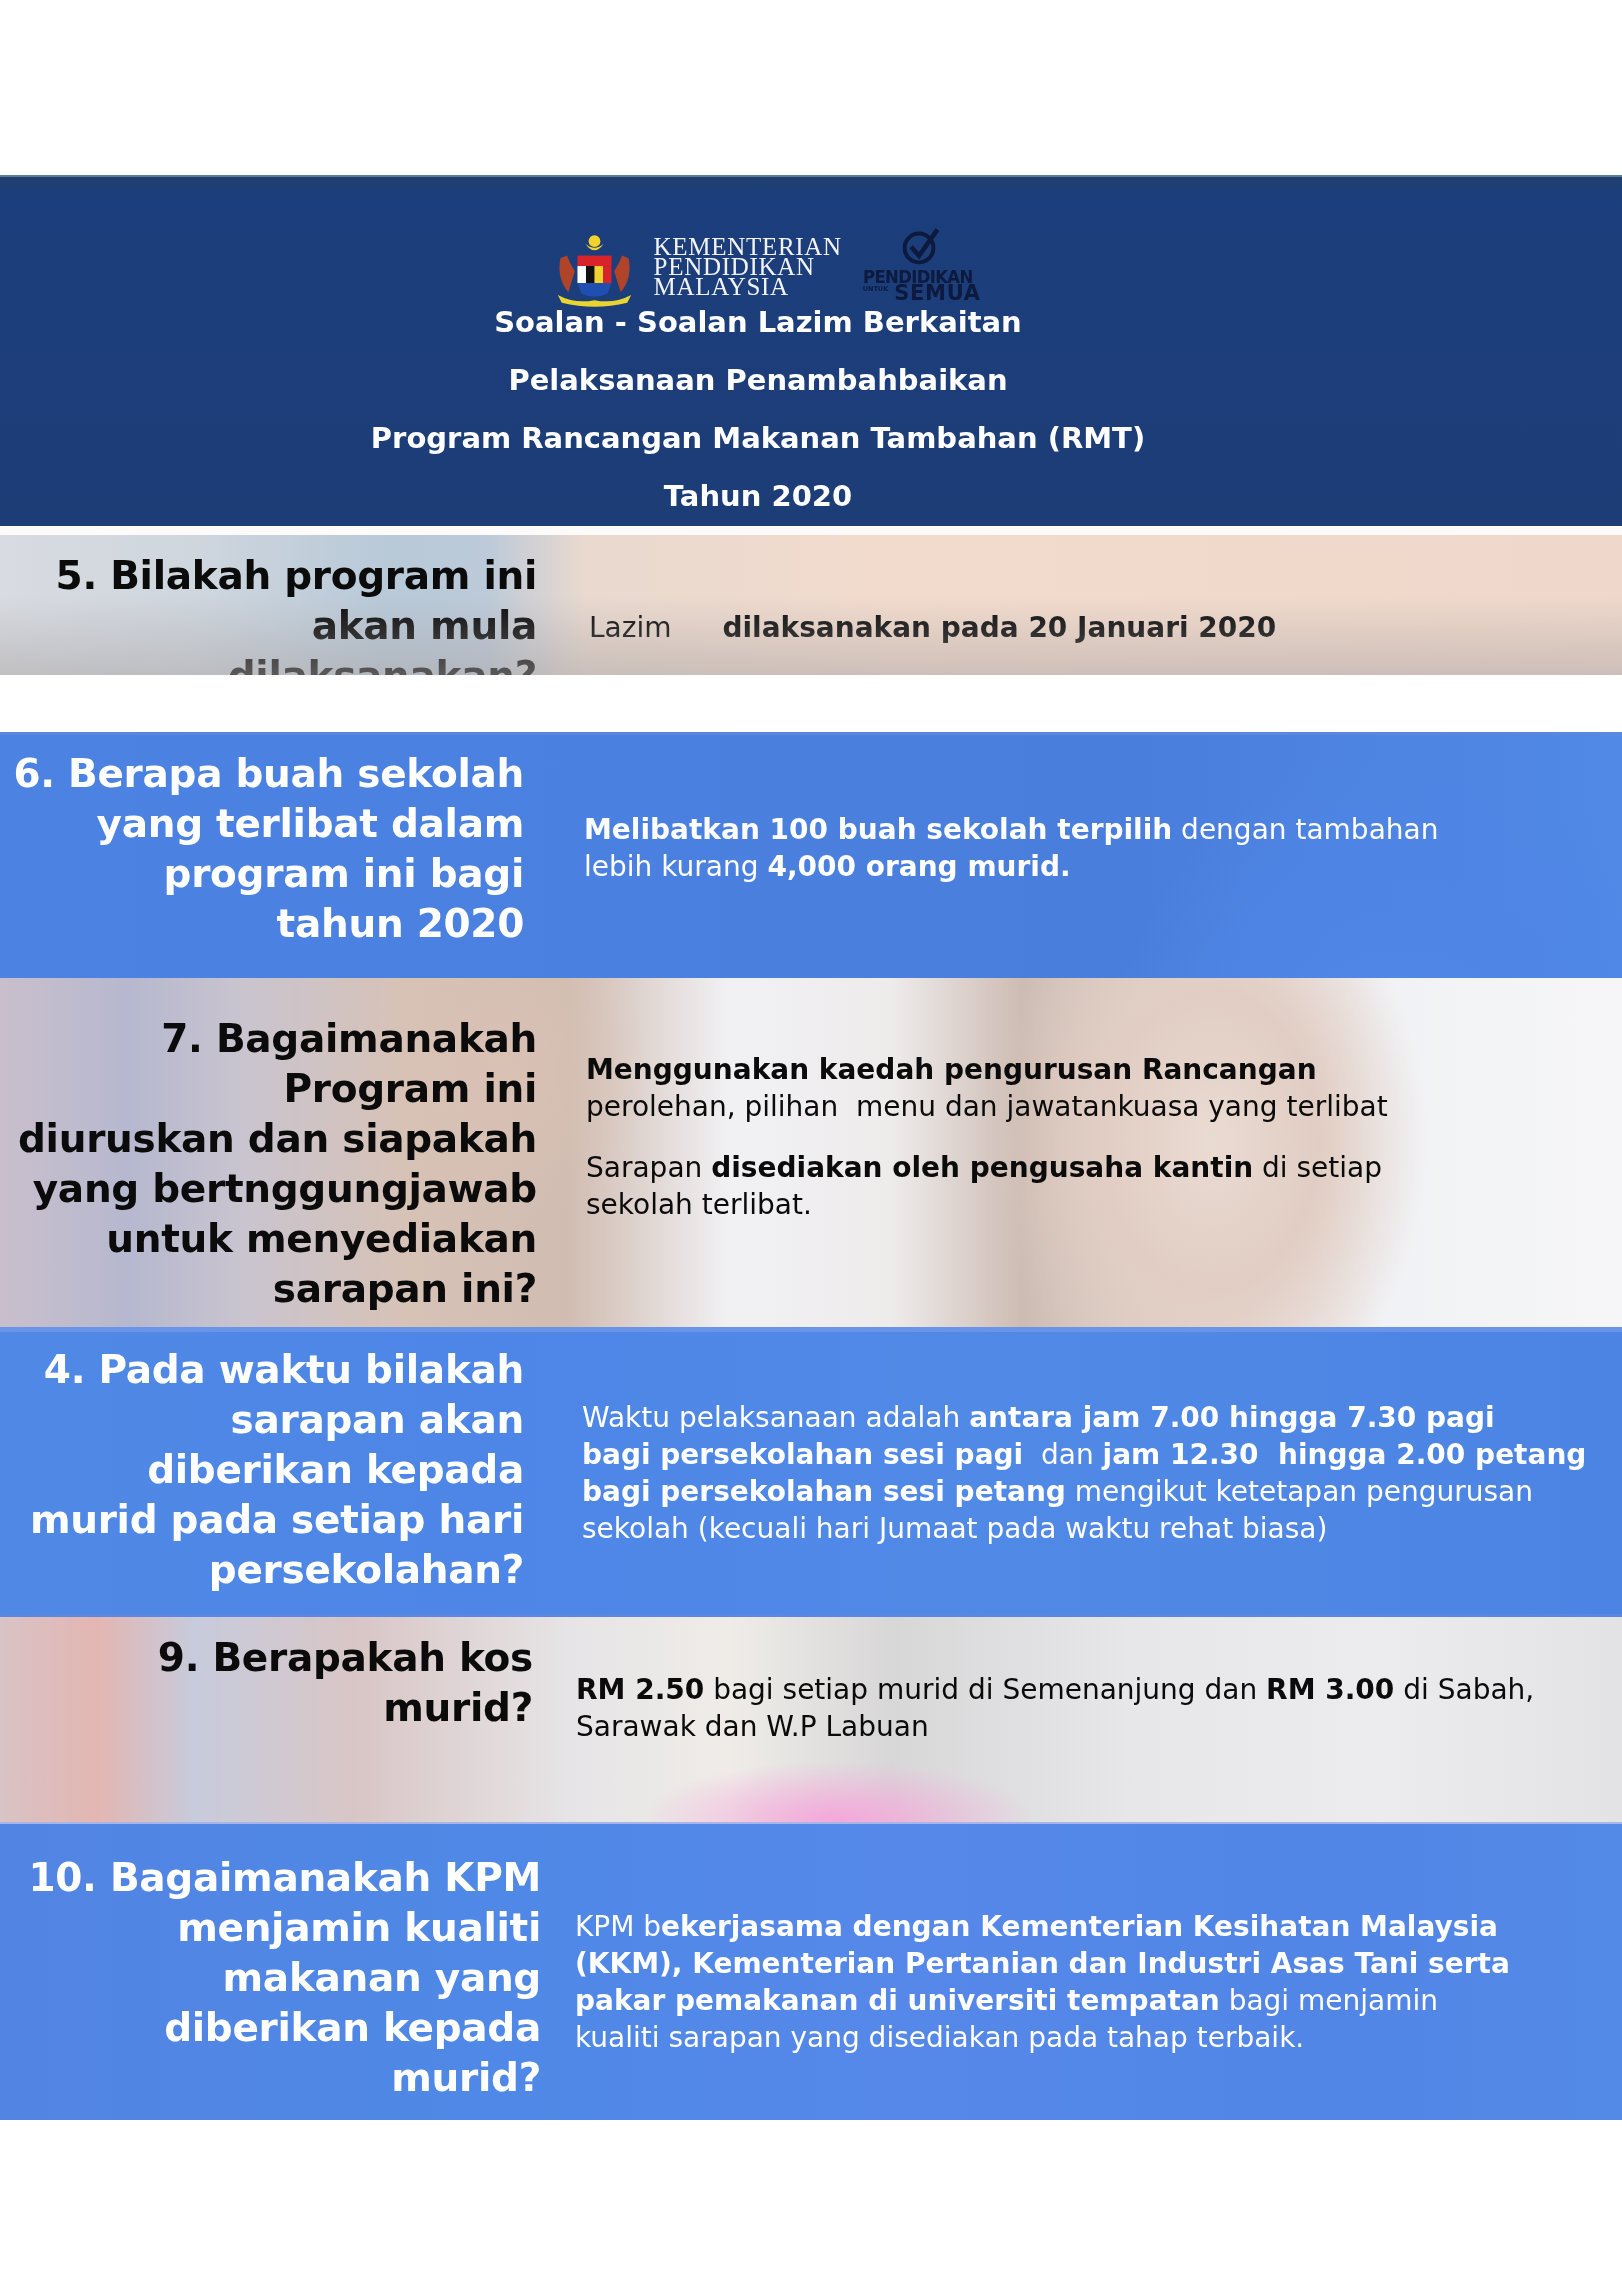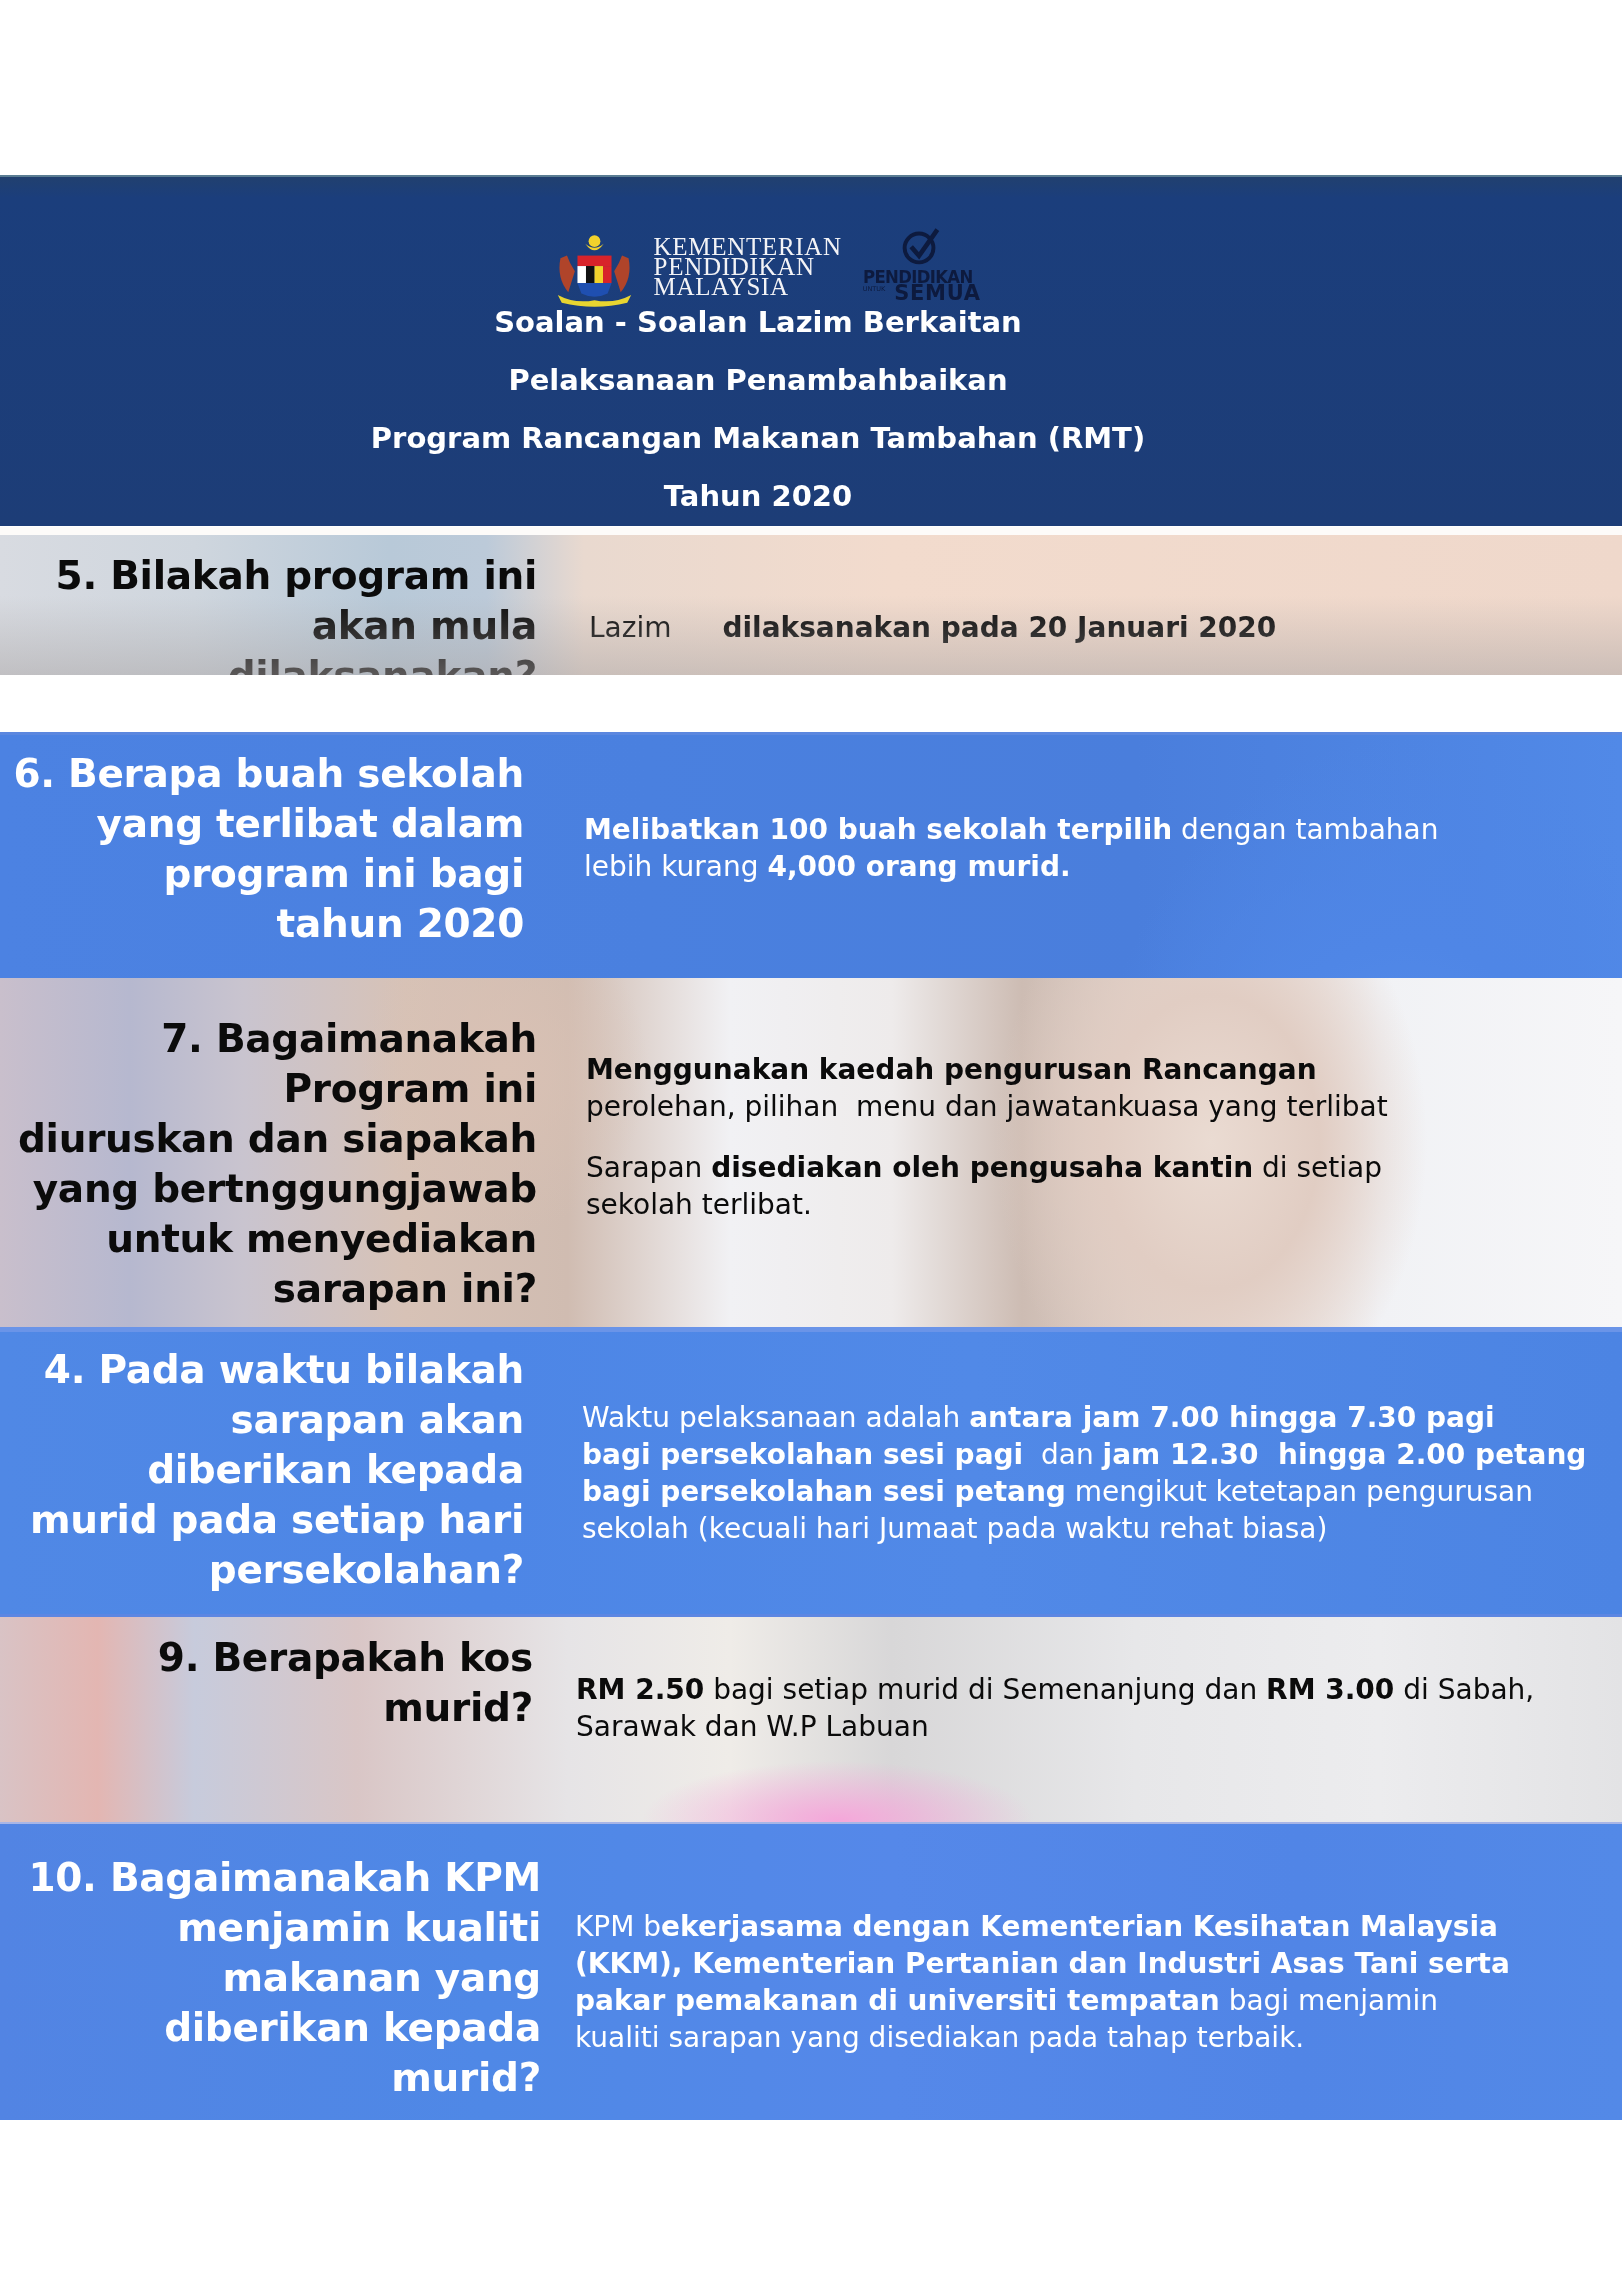--- a/index.html
+++ b/index.html
@@ -11,21 +11,21 @@
             border-top: 2.6px solid #5a7d93; box-sizing: border-box; }
   .logos { position: absolute; top: 46px; left: 555px; height: 85px; display: flex; align-items: flex-start; }
   .crest { width: 79px; height: 76px; position: relative; margin-top: 9.2px; }
   .kpm-text { margin-left: 19.6px; margin-top: 14.4px; color: #f3f3f6;
               font-family: "Liberation Serif", "DejaVu Serif", serif;
               font-size: 25px; line-height: 20px; letter-spacing: 0.7px; }
   .pus { margin-left: 14.4px; margin-top: 3.9px; width: 124px; height: 79px; position: relative; color: #0d1a3e; }
   .pus .tick { position: absolute; left: 46px; top: 0; width: 38px; height: 38px; }
   .pus .p1 { position: absolute; left: 6.5px; top: 39px; font-weight: 900; font-size: 18.3px; letter-spacing: -0.7px;
              font-family: "DejaVu Sans", sans-serif; transform: scaleX(0.9); transform-origin: left; }
-  .pus .p2 { position: absolute; left: 6.5px; top: 58px; font-size: 6.5px; font-weight: 400; font-family: "DejaVu Sans", sans-serif; }
+  .pus .p2 { position: absolute; left: 6.5px; top: 58px; font-size: 6.5px; font-weight: 700; font-family: "DejaVu Sans", sans-serif; }
   .pus .p3 { position: absolute; left: 38px; top: 54px; font-weight: 900; font-size: 21px; letter-spacing: 0.7px;
              font-family: "DejaVu Sans", sans-serif; }
 
   .title { position: absolute; left: 0; top: 116px; width: 1516px; text-align: center; color: #ffffff;
            font-weight: 700; font-size: 29px; line-height: 58px; font-family: "DejaVu Sans", sans-serif; }
   .title div { white-space: nowrap; }
 
   .gap { position: absolute; left: 0; top: 527px; width: 1622px; height: 8.5px; background: #fdfbf9; }
 
   .row { position: absolute; left: 0; width: 1622px; box-sizing: border-box; overflow: hidden; }

